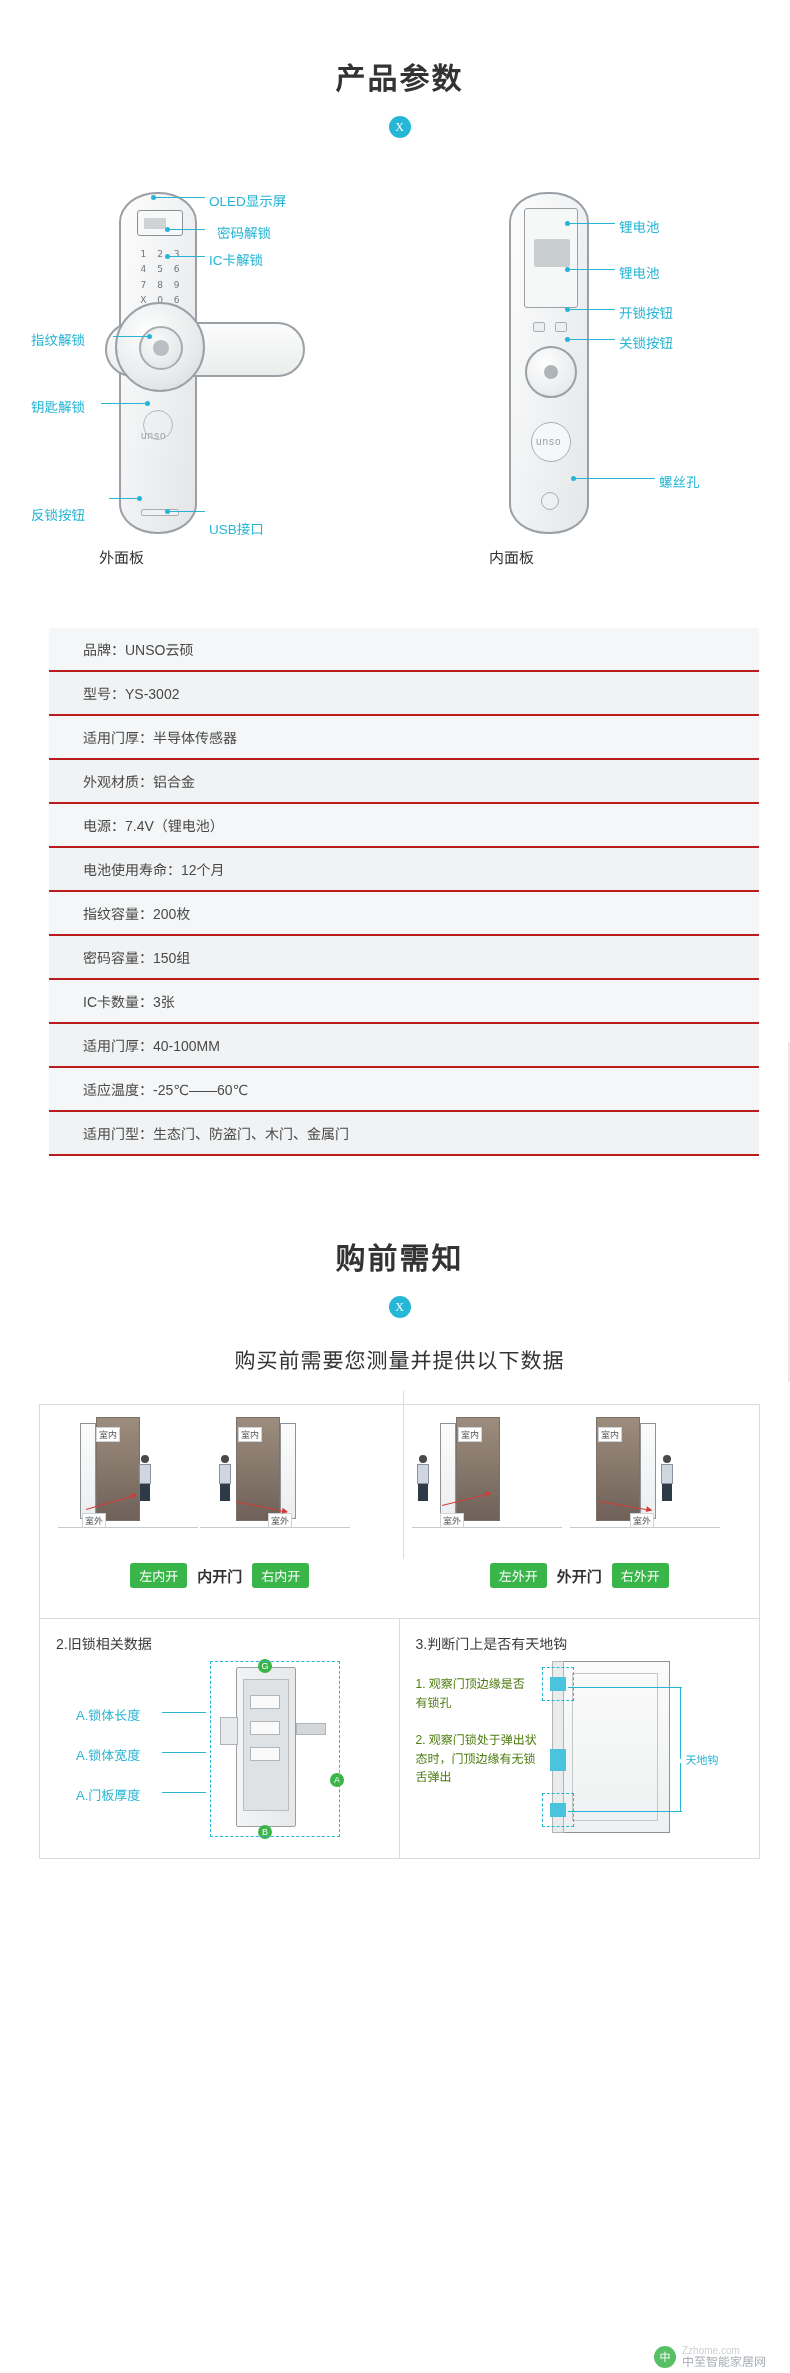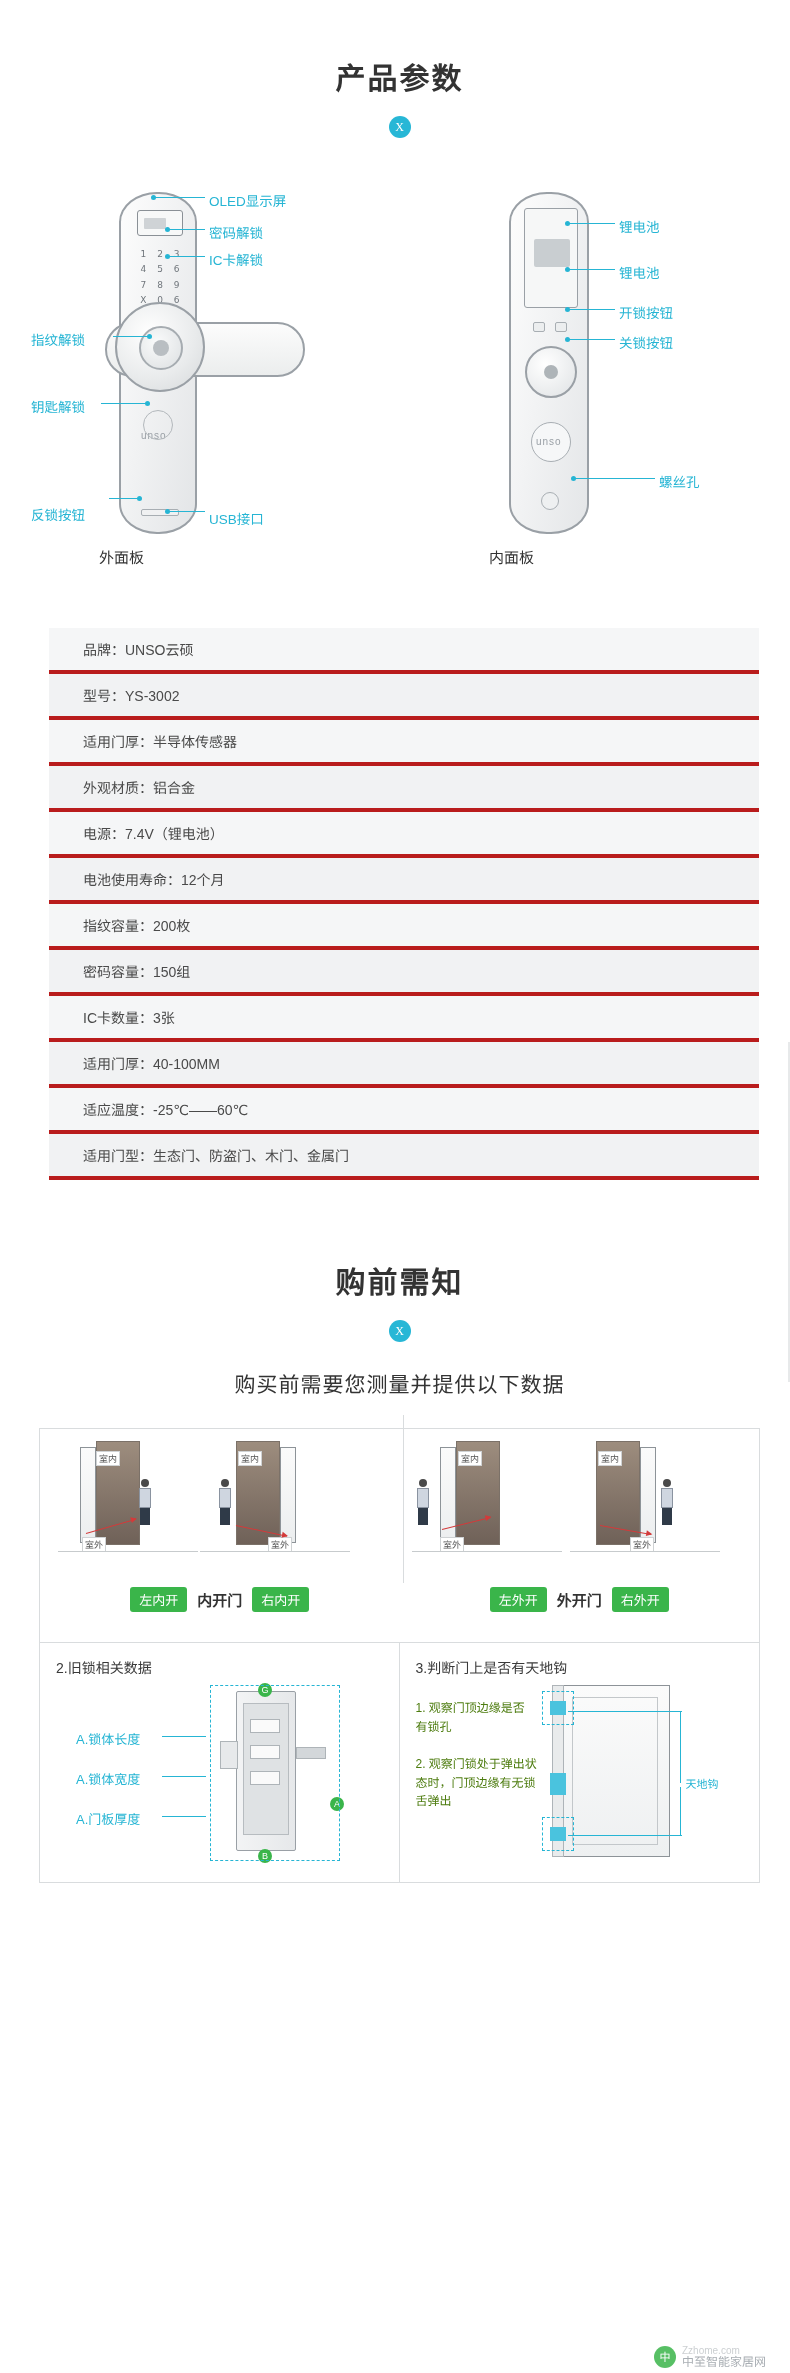--- a/index.html
+++ b/index.html
@@ -231,21 +231,21 @@
     width: 120px;
   }
 
   
   .spec-table {
     margin: 34px 40px 0 40px;
     border-collapse: collapse;
     width: 710px;
     background: #f5f6f7;
   }
-  .spec-table tr { border-bottom: 4px solid #b91c1c; }
+  .spec-table tr { border-bottom: 2px solid #b91c1c; }
   .spec-table td {
     padding: 11px 0 11px 34px;
     font-size: 14px;
     color: #4a4a4a;
   }
   .spec-table tr:nth-child(even) { background: #f1f2f3; }
 
   
   .notice-block { margin-top: 78px; }
 
@@ -432,41 +432,41 @@
       <div class="knob-ring"></div>
       <div class="knob-dot"></div>
     </div>
     <div class="brand" style="left:132px; top:256px;">unso</div>
     <div class="keyhole" style="left:134px; top:236px;"></div>
 
     <div class="lock-label" style="left:200px; top:16px;">OLED显示屏</div>
     <div class="lead-line" style="left:146px; top:23px; width:50px;"></div>
     <div class="lead-dot" style="left:142px; top:21px;"></div>
 
-    <div class="lock-label" style="left:200px; top:48px;">密码解锁</div>
+    <div class="lock-label" style="left:208px; top:48px;">密码解锁</div>
     <div class="lead-line" style="left:160px; top:55px; width:36px;"></div>
     <div class="lead-dot" style="left:156px; top:53px;"></div>
 
     <div class="lock-label" style="left:200px; top:75px;">IC卡解锁</div>
     <div class="lead-line" style="left:160px; top:82px; width:36px;"></div>
     <div class="lead-dot" style="left:156px; top:80px;"></div>
 
     <div class="lock-label" style="left:22px; top:155px;">指纹解锁</div>
     <div class="lead-line" style="left:104px; top:162px; width:36px;"></div>
     <div class="lead-dot" style="left:138px; top:160px;"></div>
 
     <div class="lock-label" style="left:22px; top:222px;">钥匙解锁</div>
     <div class="lead-line" style="left:92px; top:229px; width:46px;"></div>
     <div class="lead-dot" style="left:136px; top:227px;"></div>
 
     <div class="lock-label" style="left:22px; top:330px;">反锁按钮</div>
     <div class="lead-line" style="left:100px; top:324px; width:30px;"></div>
     <div class="lead-dot" style="left:128px; top:322px;"></div>
 
-    <div class="lock-label" style="left:200px; top:334px;">USB接口</div>
+    <div class="lock-label" style="left:200px; top:344px;">USB接口</div>
     <div class="lead-line" style="left:160px; top:337px; width:36px;"></div>
     <div class="lead-dot" style="left:156px; top:335px;"></div>
 
     <div class="panel-caption" style="left:90px; top:372px;">外面板</div>
 
     <div class="panel-inner">
       <div class="battery-box">
         <div class="battery-cell"></div>
       </div>
       <div class="btn-sq" style="left:22px; top:128px;"></div>

